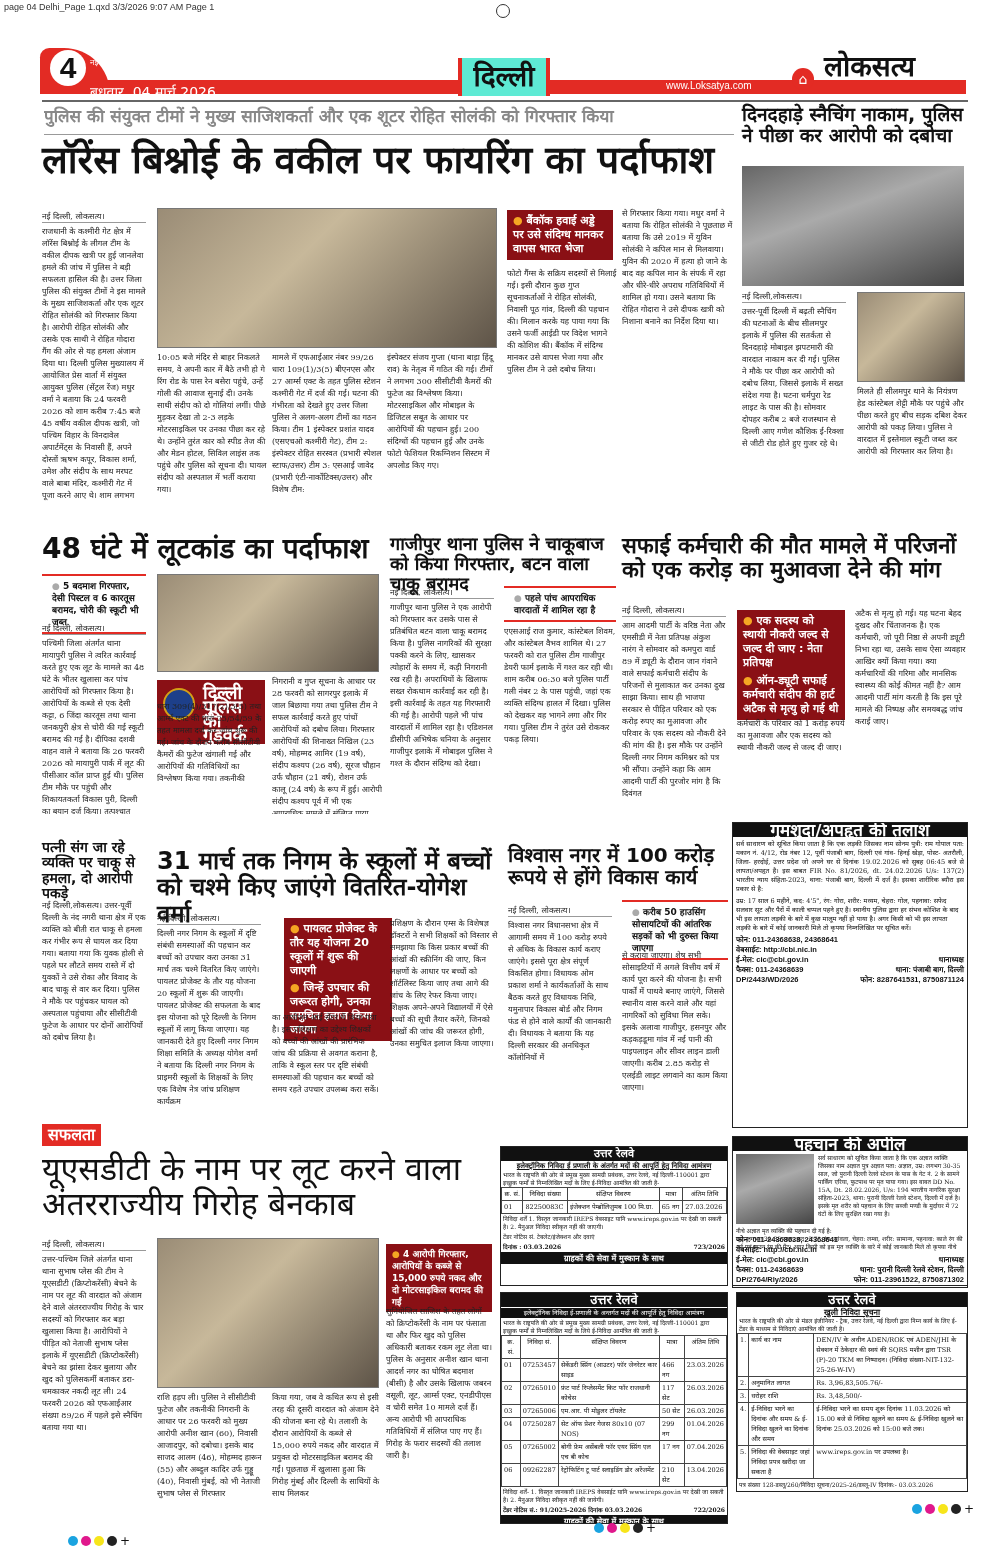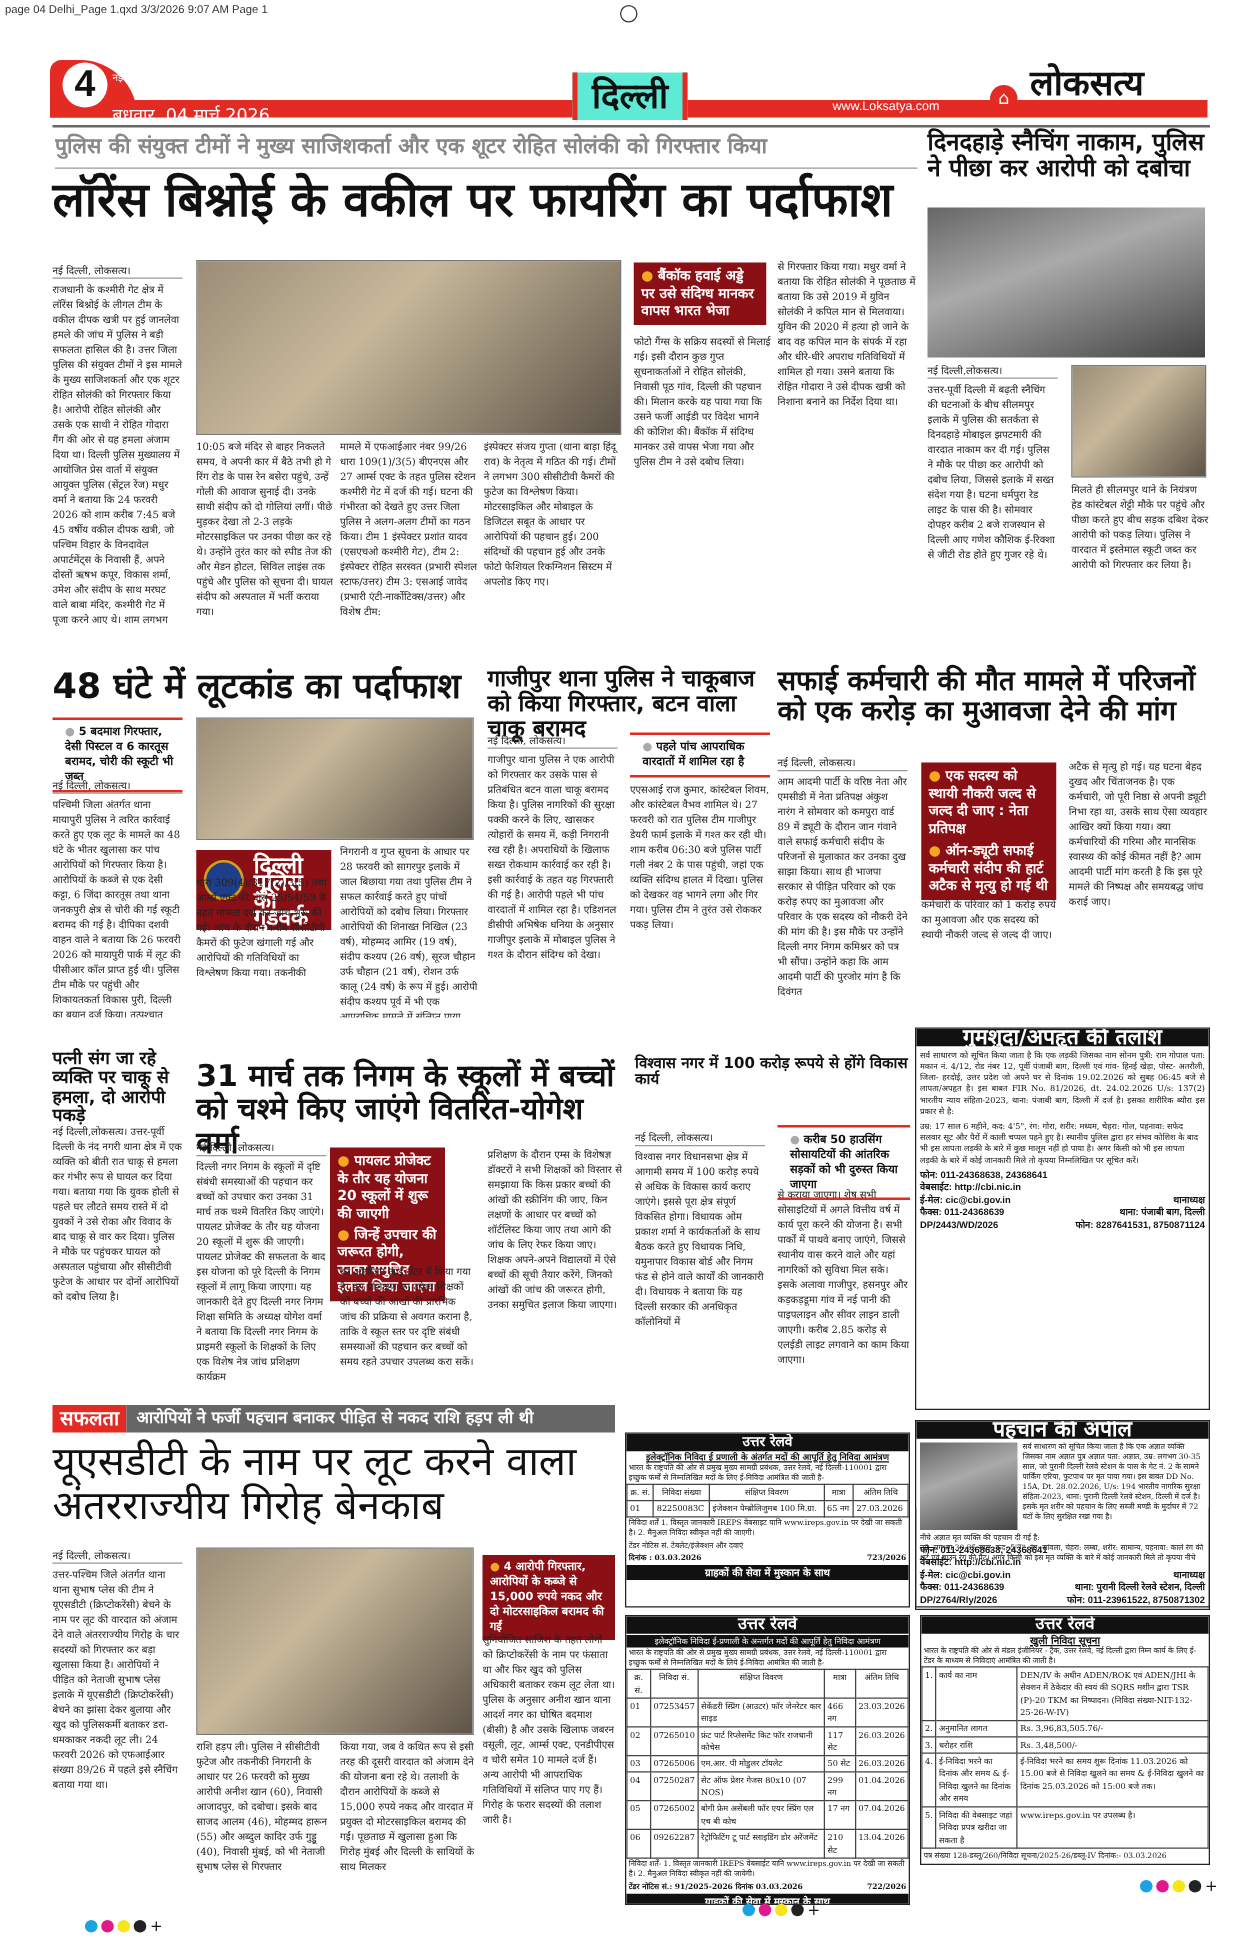--- a/index.html
+++ b/index.html
@@ -105,36 +105,35 @@
 </div>
 <div class="abs body" style="left:737px;top:718px;width:108px;height:96px">कर्मचारी के परिवार को 1 करोड़ रुपये का मुआवजा और एक सदस्य को स्थायी नौकरी जल्द से जल्द दी जाए।</div>
 <div class="abs body" style="left:855px;top:608px;width:112px;height:206px">अटैक से मृत्यु हो गई। यह घटना बेहद दुखद और चिंताजनक है। एक कर्मचारी, जो पूरी निष्ठा से अपनी ड्यूटी निभा रहा था, उसके साथ ऐसा व्यवहार आखिर क्यों किया गया। क्या कर्मचारियों की गरिमा और मानसिक स्वास्थ्य की कोई कीमत नहीं है? आम आदमी पार्टी मांग करती है कि इस पूरे मामले की निष्पक्ष और समयबद्ध जांच कराई जाए।</div>
 
 <div class="abs hl" style="left:42px;top:840px;width:108px;font-size:14px">पत्नी संग जा रहे व्यक्ति पर चाकू से हमला, दो आरोपी पकड़े</div>
 <div class="abs body" style="left:42px;top:900px;width:104px;height:216px">नई दिल्ली,लोकसत्य। उत्तर-पूर्वी दिल्ली के नंद नगरी थाना क्षेत्र में एक व्यक्ति को बीती रात चाकू से हमला कर गंभीर रूप से घायल कर दिया गया। बताया गया कि युवक होली से पहले घर लौटते समय रास्ते में दो युवकों ने उसे रोका और विवाद के बाद चाकू से वार कर दिया। पुलिस ने मौके पर पहुंचकर घायल को अस्पताल पहुंचाया और सीसीटीवी फुटेज के आधार पर दोनों आरोपियों को दबोच लिया है।</div>
 
 <div class="abs hl" style="left:157px;top:848px;width:342px;font-size:24px">31 मार्च तक निगम के स्कूलों में बच्चों को चश्मे किए जाएंगे वितरित-योगेश वर्मा</div>
 <div class="abs dateline" style="left:157px;top:912px;width:104px">नई दिल्ली, लोकसत्य।</div>
 <div class="abs body" style="left:157px;top:928px;width:104px;height:188px">दिल्ली नगर निगम के स्कूलों में दृष्टि संबंधी समस्याओं की पहचान कर बच्चों को उपचार करा उनका 31 मार्च तक चश्मे वितरित किए जाएंगे। पायलट प्रोजेक्ट के तौर यह योजना 20 स्कूलों में शुरू की जाएगी। पायलट प्रोजेक्ट की सफलता के बाद इस योजना को पूरे दिल्ली के निगम स्कूलों में लागू किया जाएगा। यह जानकारी देते हुए दिल्ली नगर निगम शिक्षा समिति के अध्यक्ष योगेश वर्मा ने बताया कि दिल्ली नगर निगम के प्राइमरी स्कूलों के शिक्षकों के लिए एक विशेष नेत्र जांच प्रशिक्षण कार्यक्रम</div>
-<div class="abs box" style="left:264px;top:918px;width:92px">
+<div class="abs box" style="left:284px;top:918px;width:108px">
   <div><span class="dot">● </span><span>पायलट प्रोजेक्ट के तौर यह योजना 20 स्कूलों में शुरू की जाएगी</span></div>
   <div style="margin-top:3px"><span class="dot">● </span><span>जिन्हें उपचार की जरूरत होगी, उनका समुचित इलाज किया जाएगा</span></div>
 </div>
 <div class="abs body" style="left:272px;top:1012px;width:108px;height:104px">का आयोजन आई सेंटर में किया गया है। इस प्रशिक्षण का उद्देश्य शिक्षकों को बच्चों की आंखों की प्रारंभिक जांच की प्रक्रिया से अवगत कराना है, ताकि वे स्कूल स्तर पर दृष्टि संबंधी समस्याओं की पहचान कर बच्चों को समय रहते उपचार उपलब्ध करा सकें।</div>
 <div class="abs body" style="left:390px;top:918px;width:108px;height:198px">प्रशिक्षण के दौरान एम्स के विशेषज्ञ डॉक्टरों ने सभी शिक्षकों को विस्तार से समझाया कि किस प्रकार बच्चों की आंखों की स्क्रीनिंग की जाए, किन लक्षणों के आधार पर बच्चों को शॉर्टलिस्ट किया जाए तथा आगे की जांच के लिए रेफर किया जाए। शिक्षक अपने-अपने विद्यालयों में ऐसे बच्चों की सूची तैयार करेंगे, जिनको आंखों की जांच की जरूरत होगी, उनका समुचित इलाज किया जाएगा।</div>
 
-<div class="abs hl" style="left:508px;top:844px;width:220px;font-size:12px">विश्वास नगर में 100 करोड़ रूपये से होंगे विकास कार्य</div>
+<div class="abs hl" style="left:508px;top:844px;width:220px;font-size:20px">विश्वास नगर में 100 करोड़ रूपये से होंगे विकास कार्य</div>
 <div class="abs dateline" style="left:508px;top:904px;width:104px">नई दिल्ली, लोकसत्य।</div>
 <div class="abs body" style="left:508px;top:920px;width:104px;height:222px">विश्वास नगर विधानसभा क्षेत्र में आगामी समय में 100 करोड़ रुपये से अधिक के विकास कार्य कराए जाएंगे। इससे पूरा क्षेत्र संपूर्ण विकसित होगा। विधायक ओम प्रकाश शर्मा ने कार्यकर्ताओं के साथ बैठक करते हुए विधायक निधि, यमुनापार विकास बोर्ड और निगम फंड से होने वाले कार्यों की जानकारी दी। विधायक ने बताया कि यह दिल्ली सरकार की अनधिकृत कॉलोनियों में</div>
 <div class="abs blurb" style="left:622px;top:900px;width:106px"><span class="dot">● </span><span>करीब 50 हाउसिंग सोसायटियों की आंतरिक सड़कों को भी दुरुस्त किया जाएगा</span></div>
 <div class="abs body" style="left:622px;top:950px;width:106px;height:192px">से कराया जाएगा। शेष सभी सोसाइटियों में अगले वित्तीय वर्ष में कार्य पूरा करने की योजना है। सभी पार्कों में पाथवे बनाए जाएंगे, जिससे स्थानीय वास करने वाले और यहां नागरिकों को सुविधा मिल सके। इसके अलावा गाजीपुर, हसनपुर और कड़कड़डूमा गांव में नई पानी की पाइपलाइन और सीवर लाइन डाली जाएगी। करीब 2.85 करोड़ से एलईडी लाइट लगवाने का काम किया जाएगा।</div>
 
 <div class="abs strip" style="left:42px;top:1124px;width:450px">
   <span class="tag">सफलता</span>
-  <span class="txt" style="font-size:13px">आरोपियों ने फर्जी पहचान बनाकर पीड़ित से नकद राशि हड़प ली थी</span>
 </div>
 <div class="abs hl" style="left:42px;top:1152px;width:450px;font-size:32px;font-weight:normal">यूएसडीटी के नाम पर लूट करने वाला अंतरराज्यीय गिरोह बेनकाब</div>
 <div class="abs dateline" style="left:42px;top:1238px;width:104px">नई दिल्ली, लोकसत्य।</div>
 <div class="abs body" style="left:42px;top:1254px;width:104px;height:272px">उत्तर-पश्चिम जिले अंतर्गत थाना थाना सुभाष प्लेस की टीम ने यूएसडीटी (क्रिप्टोकरेंसी) बेचने के नाम पर लूट की वारदात को अंजाम देने वाले अंतरराज्यीय गिरोह के चार सदस्यों को गिरफ्तार कर बड़ा खुलासा किया है। आरोपियों ने पीड़ित को नेताजी सुभाष प्लेस इलाके में यूएसडीटी (क्रिप्टोकरेंसी) बेचने का झांसा देकर बुलाया और खुद को पुलिसकर्मी बताकर डरा-धमकाकर नकदी लूट ली। 24 फरवरी 2026 को एफआईआर संख्या 89/26 में पहले इसे स्नैचिंग बताया गया था।</div>
 <div class="abs photo" style="left:157px;top:1238px;width:222px;height:150px"></div>
 <div class="abs box" style="left:386px;top:1244px;width:106px;font-size:9px;line-height:12px"><span class="dot">● </span><span>4 आरोपी गिरफ्तार, आरोपियों के कब्जे से 15,000 रुपये नकद और दो मोटरसाइकिल बरामद की गईं</span></div>
 <div class="abs body" style="left:157px;top:1392px;width:108px;height:134px">राशि हड़प ली। पुलिस ने सीसीटीवी फुटेज और तकनीकी निगरानी के आधार पर 26 फरवरी को मुख्य आरोपी अनीश खान (60), निवासी आजादपुर, को दबोचा। इसके बाद साजद आलम (46), मोहम्मद हारून (55) और अब्दुल कादिर उर्फ गुड्डू (40), निवासी मुंबई, को भी नेताजी सुभाष प्लेस से गिरफ्तार</div>
 <div class="abs body" style="left:272px;top:1392px;width:108px;height:134px">किया गया, जब वे कथित रूप से इसी तरह की दूसरी वारदात को अंजाम देने की योजना बना रहे थे। तलाशी के दौरान आरोपियों के कब्जे से 15,000 रुपये नकद और वारदात में प्रयुक्त दो मोटरसाइकिल बरामद की गईं। पूछताछ में खुलासा हुआ कि गिरोह मुंबई और दिल्ली के साथियों के साथ मिलकर</div>
 <div class="abs body" style="left:386px;top:1306px;width:106px;height:220px">सुनियोजित साजिश के तहत लोगों को क्रिप्टोकरेंसी के नाम पर फंसाता था और फिर खुद को पुलिस अधिकारी बताकर रकम लूट लेता था। पुलिस के अनुसार अनीश खान थाना आदर्श नगर का घोषित बदमाश (बीसी) है और उसके खिलाफ जबरन वसूली, लूट, आर्म्स एक्ट, एनडीपीएस व चोरी समेत 10 मामले दर्ज हैं। अन्य आरोपी भी आपराधिक गतिविधियों में संलिप्त पाए गए हैं। गिरोह के फरार सदस्यों की तलाश जारी है।</div>
 

